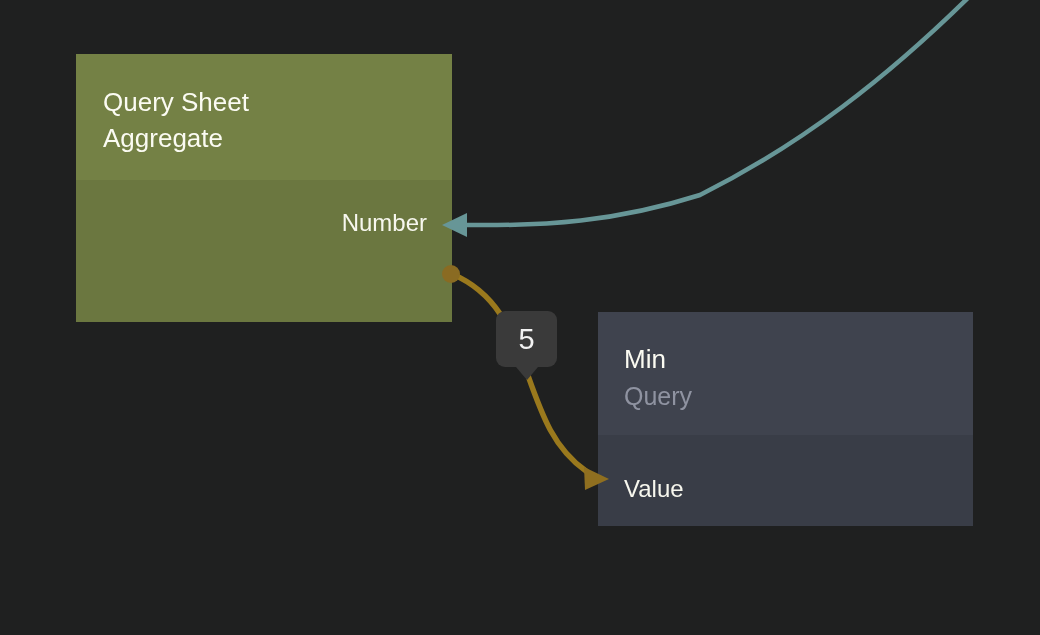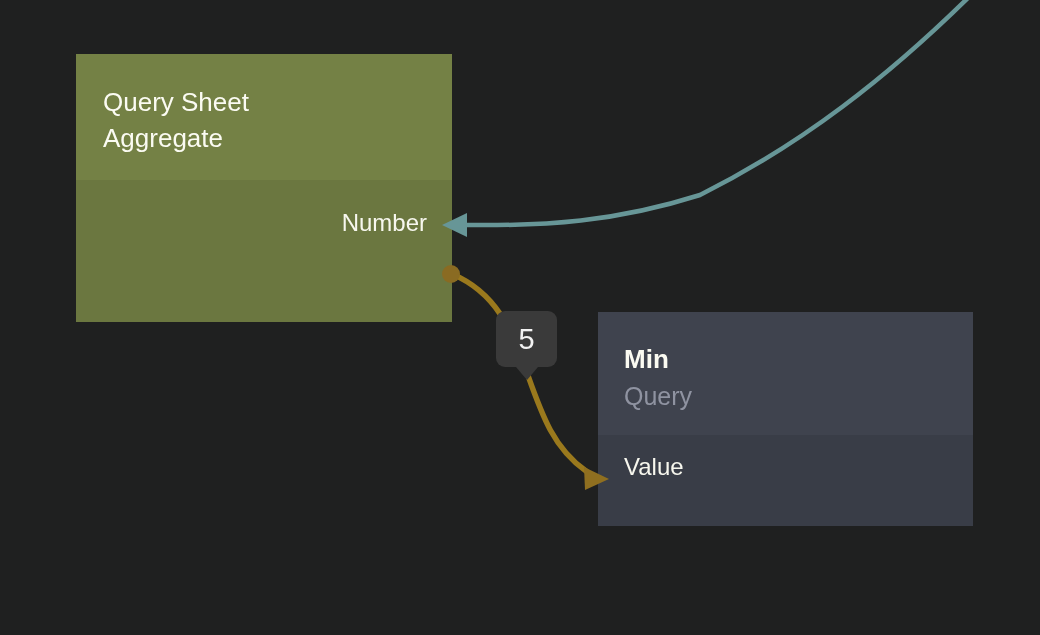--- a/index.html
+++ b/index.html
@@ -32,23 +32,23 @@
     font-weight: 400;
   }
   
   .node-qsa { left: 76px; top: 54px; width: 376px; height: 268px; }
   .node-qsa .node-header { height: 126px; background: #748145; padding: 30px 27px 0 27px; }
   .node-qsa .node-body { height: 142px; background: #6B7740; padding: 18px 25px 0 25px; }
   .node-qsa .port-row { height: 50px; display: flex; align-items: center; justify-content: flex-end; }
   
   .node-min { left: 598px; top: 312px; width: 375px; height: 214px; }
   .node-min .node-header { height: 123px; background: #3F434E; padding: 29px 26px 0 26px; }
-  .node-min .node-header .node-title { font-weight: 700; line-height: 37px; }
+  .node-min .node-header .node-title { font-weight: 400; line-height: 37px; }
   .node-min .node-body { height: 91px; background: #393D47; padding: 18px 0 0 26px; }
-  .node-min .port-row { height: 50px; display: flex; align-items: flex-start; justify-content: flex-start; }
+  .node-min .port-row { height: 50px; display: flex; align-items: flex-end; justify-content: flex-start; }
   .port-label {
     font-size: 24px;
     color: #F7F7EE;
   }
   
   .wire-layer {
     position: absolute; left: 0; top: 0;
     width: 1040px; height: 635px;
     pointer-events: none;
     z-index: 5;

